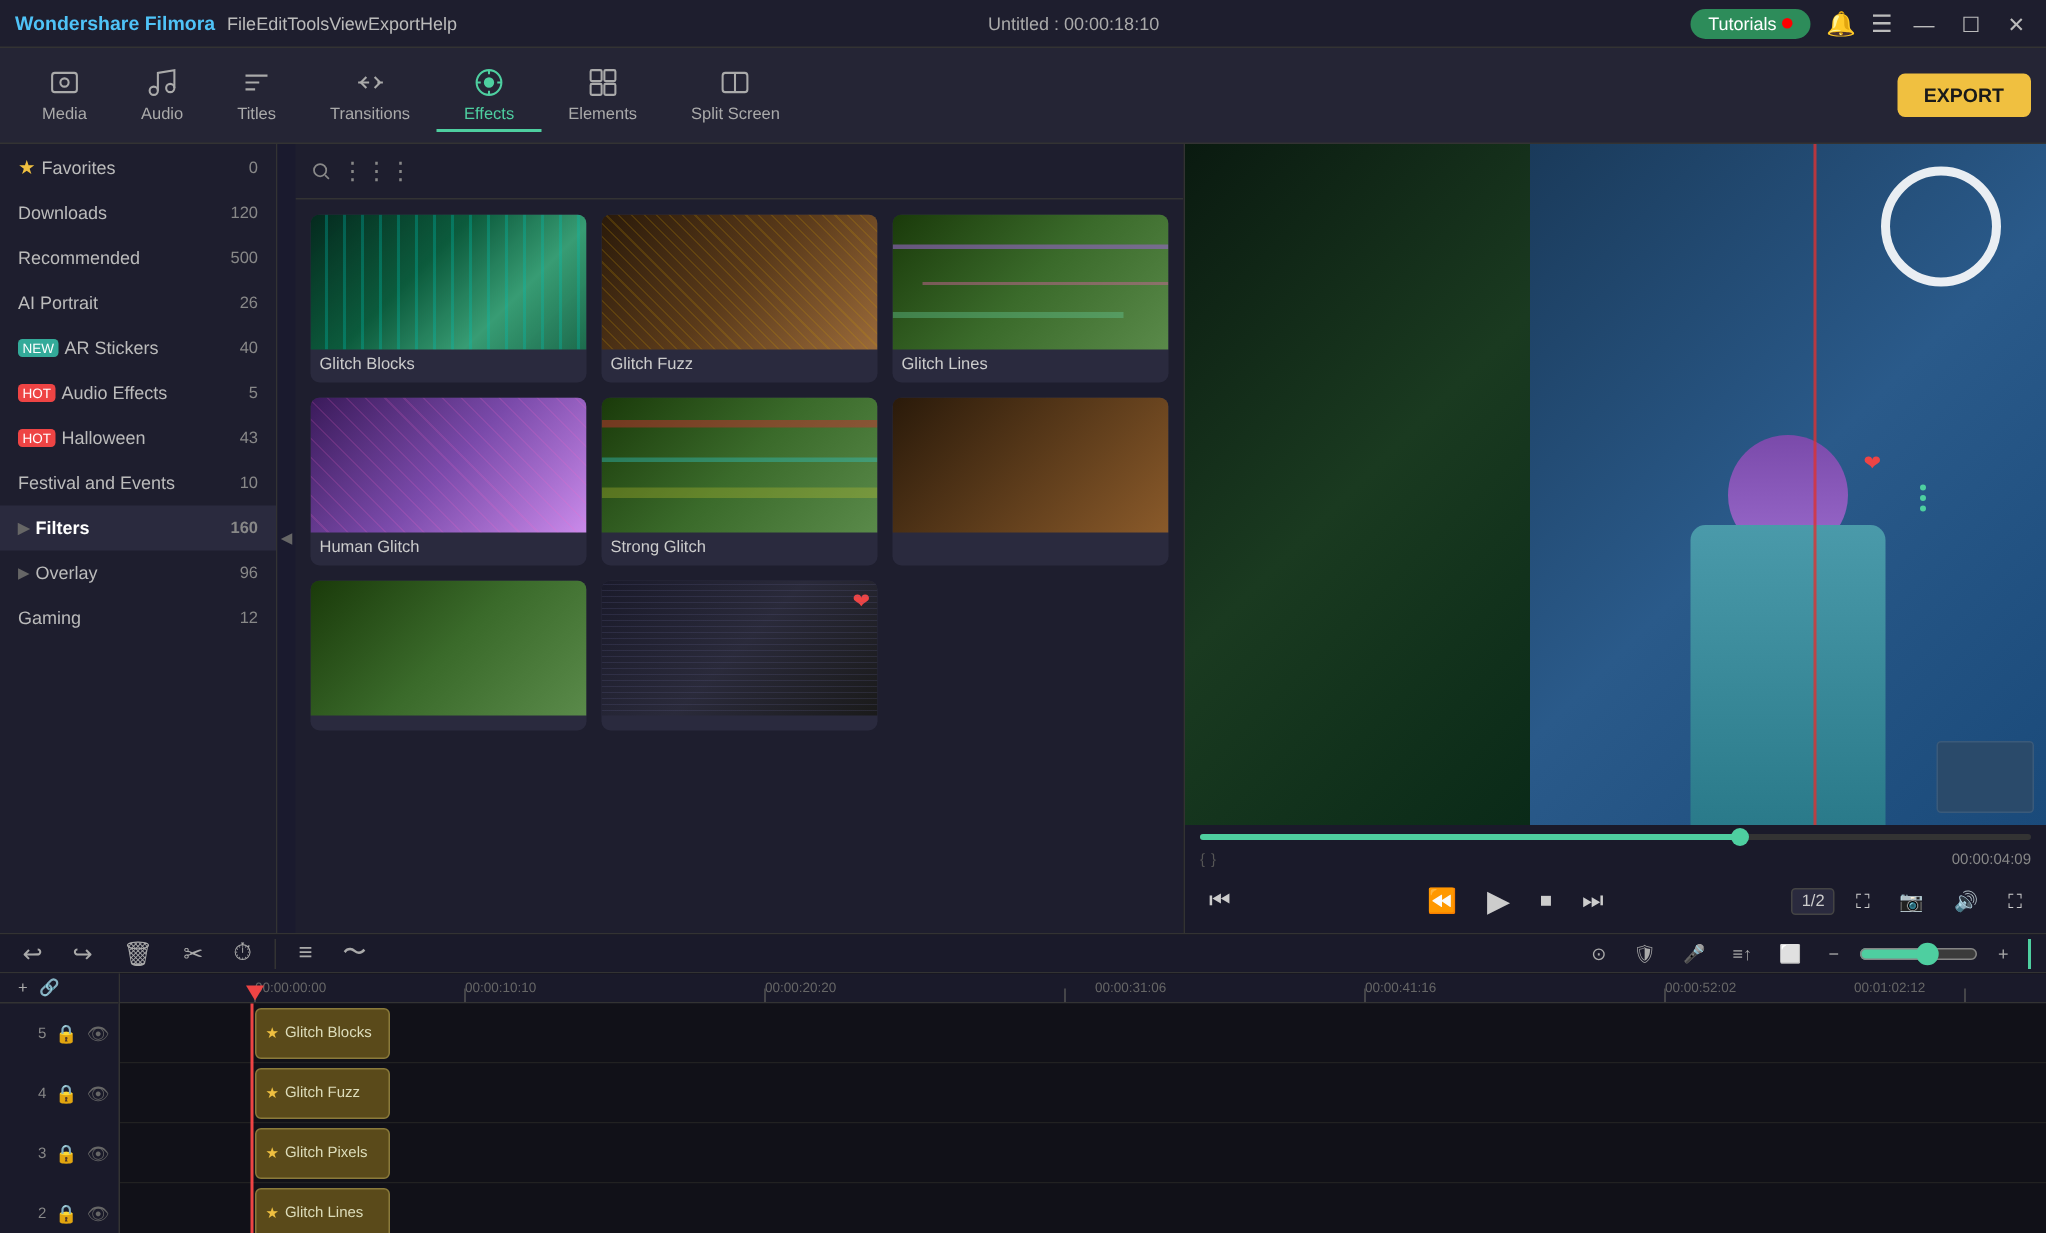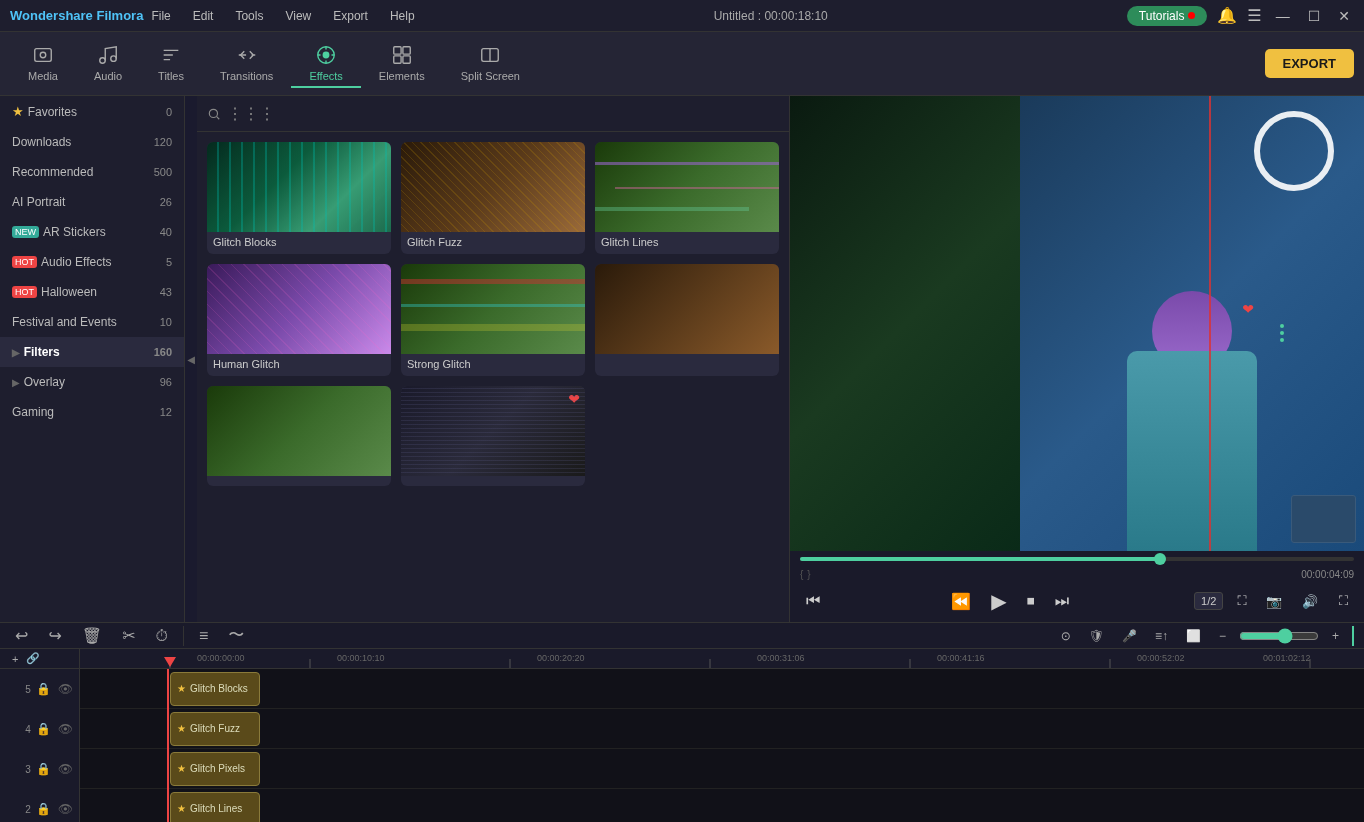--- a/index.html
+++ b/index.html
@@ -2,21 +2,21 @@
 <html><head>
   <meta charset="utf-8">
   <style>
     * { margin: 0; padding: 0; box-sizing: border-box; }
     body { width: 1364px; height: 822px; background: #1a1a2e; font-family: 'Segoe UI', Arial, sans-serif; font-size: 12px; color: #ccc; overflow: hidden; }
 
     
     #titlebar { width: 100%; height: 32px; background: #1e1e2e; display: flex; align-items: center; justify-content: space-between; padding: 0 10px; border-bottom: 1px solid #333; }
     #titlebar-left { display: flex; align-items: center; gap: 8px; }
     #titlebar-logo { color: #4fc3f7; font-size: 13px; font-weight: bold; }
-    #titlebar-menu { display: flex; gap: 22px; font-size: 12px; color: #bbb; }
+    #titlebar-menu { display: flex; gap: 0; font-size: 12px; color: #bbb; }
     #titlebar-menu span { cursor: pointer; }
     #titlebar-center { font-size: 12px; color: #aaa; }
     #titlebar-right { display: flex; align-items: center; gap: 10px; }
     #tutorials-btn { background: #2d8c5a; color: #fff; border: none; border-radius: 20px; padding: 3px 12px; font-size: 12px; cursor: pointer; display: flex; align-items: center; gap: 4px; }
     #tutorials-btn .dot { width: 7px; height: 7px; background: red; border-radius: 50%; }
     .win-btn { font-size: 14px; color: #bbb; cursor: pointer; padding: 0 4px; }
 
     
     #main-toolbar { width: 100%; height: 64px; background: #252535; display: flex; align-items: center; border-bottom: 1px solid #333; padding: 0 10px; }
     .toolbar-item { display: flex; flex-direction: column; align-items: center; justify-content: center; padding: 4px 18px; cursor: pointer; color: #aaa; font-size: 11px; gap: 4px; border-bottom: 2px solid transparent; }
@@ -77,21 +77,21 @@
     #timeline-body { flex: 1; display: flex; }
     #timeline-tracks-label { width: 80px; background: #1a1a2a; border-right: 1px solid #333; display: flex; flex-direction: column; }
     .track-label { display: flex; align-items: center; justify-content: flex-end; gap: 6px; padding: 0 6px; font-size: 10px; color: #888; }
     .track-lock-btn { background: none; border: none; color: #666; cursor: pointer; font-size: 12px; }
     .track-eye-btn { background: none; border: none; color: #666; cursor: pointer; font-size: 12px; }
     #timeline-content { flex: 1; overflow-x: auto; position: relative; background: #111118; }
     .tl-track { height: 40px; border-bottom: 1px solid #222; display: flex; align-items: center; position: relative; }
     .tl-clip { position: absolute; height: 34px; border-radius: 4px; background: #5a4a1a; border: 1px solid #8a7a3a; display: flex; align-items: center; padding: 0 6px; font-size: 10px; color: #ddb; overflow: hidden; }
     .tl-clip .clip-star { color: #f0c040; margin-right: 4px; font-size: 10px; }
     #timeline-ruler-bar { height: 20px; background: #1a1a2a; display: flex; position: relative; }
-    .ruler-time { position: absolute; font-size: 9px; color: #666; top: 4px; margin-left: 27px; }
+    .ruler-time { position: absolute; font-size: 9px; color: #666; top: 4px; }
   </style>
 </head>
 <body>
 
 <div id="titlebar">
   <div id="titlebar-left">
     <span id="titlebar-logo">Wondershare Filmora</span>
     <div id="titlebar-menu">
       <span>File</span>
       <span>Edit</span>

